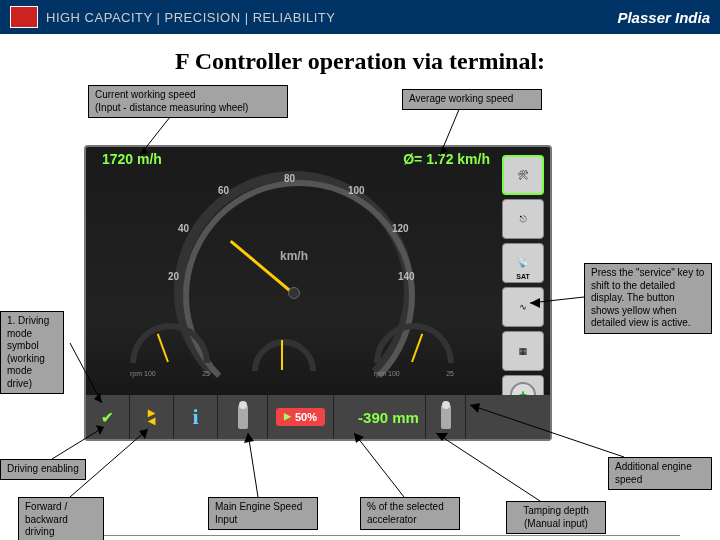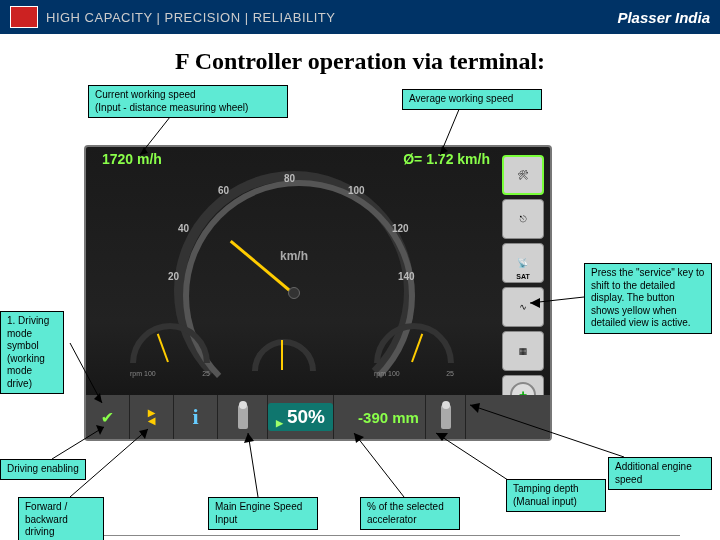--- a/index.html
+++ b/index.html
@@ -8,21 +8,21 @@
   .header-bar { width: 100%; height: 34px; background: #003366; display: flex; align-items: center; justify-content: space-between; padding: 0 10px; }
   .header-left { display: flex; align-items: center; gap: 8px; }
   .logo-box { width: 28px; height: 22px; background: #cc2222; border: 1px solid #fff; position: relative; }
   .tagline { color: #ccc; font-size: 13px; letter-spacing: 0.5px; }
   .brand { color: #fff; font-weight: bold; font-style: italic; font-size: 15px; }
 
   .title { font-family: "Times New Roman", serif; font-size: 24px; text-align: center; margin: 14px 0 8px; font-weight: bold; }
 
   .stage { position: relative; width: 100%; height: 450px; }
 
-  .callout { position: absolute; background: #5eead4; border: 1px solid #000; padding: 3px 6px; font-size: 10px; line-height: 1.25; z-index: 5; }
+  .callout { position: absolute; background: #a3a3a3; border: 1px solid #000; padding: 3px 6px; font-size: 10px; line-height: 1.25; z-index: 5; }
 
   .screen { position: absolute; left: 84px; top: 62px; width: 468px; height: 296px; background: linear-gradient(#1a1a1a,#222 60%,#111); border: 2px solid #777; border-radius: 4px; overflow: hidden; }
 
   .top-vals { position: absolute; top: 4px; width: 100%; color: #8aff4a; font-weight: bold; font-size: 14px; }
   .top-left { position: absolute; left: 16px; }
   .top-right { position: absolute; right: 60px; }
 
   .gauge-main { position: absolute; left: 88px; top: 24px; width: 240px; height: 148px; }
   .arc { position: absolute; width: 240px; height: 240px; border: 10px solid #333; border-bottom-color: transparent; border-radius: 50%; top: 0; }
   .arc::after { content:""; position:absolute; width: 220px; height: 220px; border: 6px solid #555; border-bottom-color: transparent; border-radius: 50%; left: -1px; top: -1px; }
@@ -42,21 +42,21 @@
   .side-btn.sat::after { content:"SAT"; position:absolute; bottom:2px; font-size:7px; font-weight:bold; }
 
   .bottom-bar { position: absolute; bottom: 0; left: 0; width: 100%; height: 44px; background: #444; display: flex; align-items: center; }
   .bcell { height: 44px; border-right: 1px solid #222; display: flex; align-items: center; justify-content: center; position: relative; }
   .bcell .ico { font-size: 16px; }
 
   .arrows-icon { display:flex; flex-direction:column; font-size:10px; line-height:8px; color:#ffcc00; }
   .lever { width: 10px; height: 24px; background: #aaa; border-radius: 2px; position: relative; }
   .lever::before { content:""; position:absolute; top:-4px; left:1px; width:8px; height:8px; background:#ddd; border-radius:50%; }
 
-  .pct-box { background: #0f766e; color: #fff; font-weight: bold; font-size: 19px; padding: 3px 8px; border-radius: 3px; display:flex; align-items:flex-end; gap:4px;}
+  .pct-box { background: #ef4444; color: #fff; font-weight: bold; font-size: 11px; padding: 3px 8px; border-radius: 3px; display:flex; align-items:flex-start; gap:4px;}
   .pct-box::before { content:"▶"; color:#9fff6a; font-size:9px; }
 
   .mm-val { color: #8aff4a; font-weight: bold; font-size: 15px; margin-left: 18px; }
 
   .plus-btn { width: 32px; height: 32px; border-radius: 50%; background: #ddd; border: 2px solid #888; display:flex; align-items:center; justify-content:center; font-weight:bold; color:#0a0; font-size:18px; }
 
   svg.arrow { position: absolute; z-index: 3; pointer-events: none; }
   .arrow line { stroke: #000; stroke-width: 1; }
   .arrow polygon { fill: #000; }
 
@@ -79,21 +79,21 @@
 
   <div class="callout" style="left:88px; top:2px; width:200px; white-space:pre-line;">Current working speed
 (Input - distance measuring wheel)</div>
   <div class="callout" style="left:402px; top:6px; width:140px;">Average working speed</div>
   <div class="callout" style="left:0px; top:228px; width:64px;">1. Driving mode symbol (working mode drive)</div>
   <div class="callout" style="left:584px; top:180px; width:128px;">Press the "service" key to shift to the detailed display. The button shows yellow when detailed view is active.</div>
   <div class="callout" style="left:0px; top:376px;">Driving enabling</div>
   <div class="callout" style="left:18px; top:414px; width:86px;">Forward / backward driving</div>
   <div class="callout" style="left:208px; top:414px; width:110px;">Main Engine Speed Input</div>
   <div class="callout" style="left:360px; top:414px; width:100px;">% of the selected accelerator</div>
-  <div class="callout" style="left:506px; top:396px; width:100px;">Tamping depth (Manual input)</div>
+  <div class="callout" style="left:506px; top:418px; width:100px;text-align:center;">Tamping depth (Manual input)</div>
   <div class="callout" style="left:608px; top:374px; width:104px;">Additional engine speed</div>
 
   <div class="screen">
     <div class="top-vals">
       <span class="top-left">1720 m/h</span>
       <span class="top-right">Ø=  1.72 km/h</span>
     </div>
 
     <div class="gauge-main">
       <div class="arc"></div>

